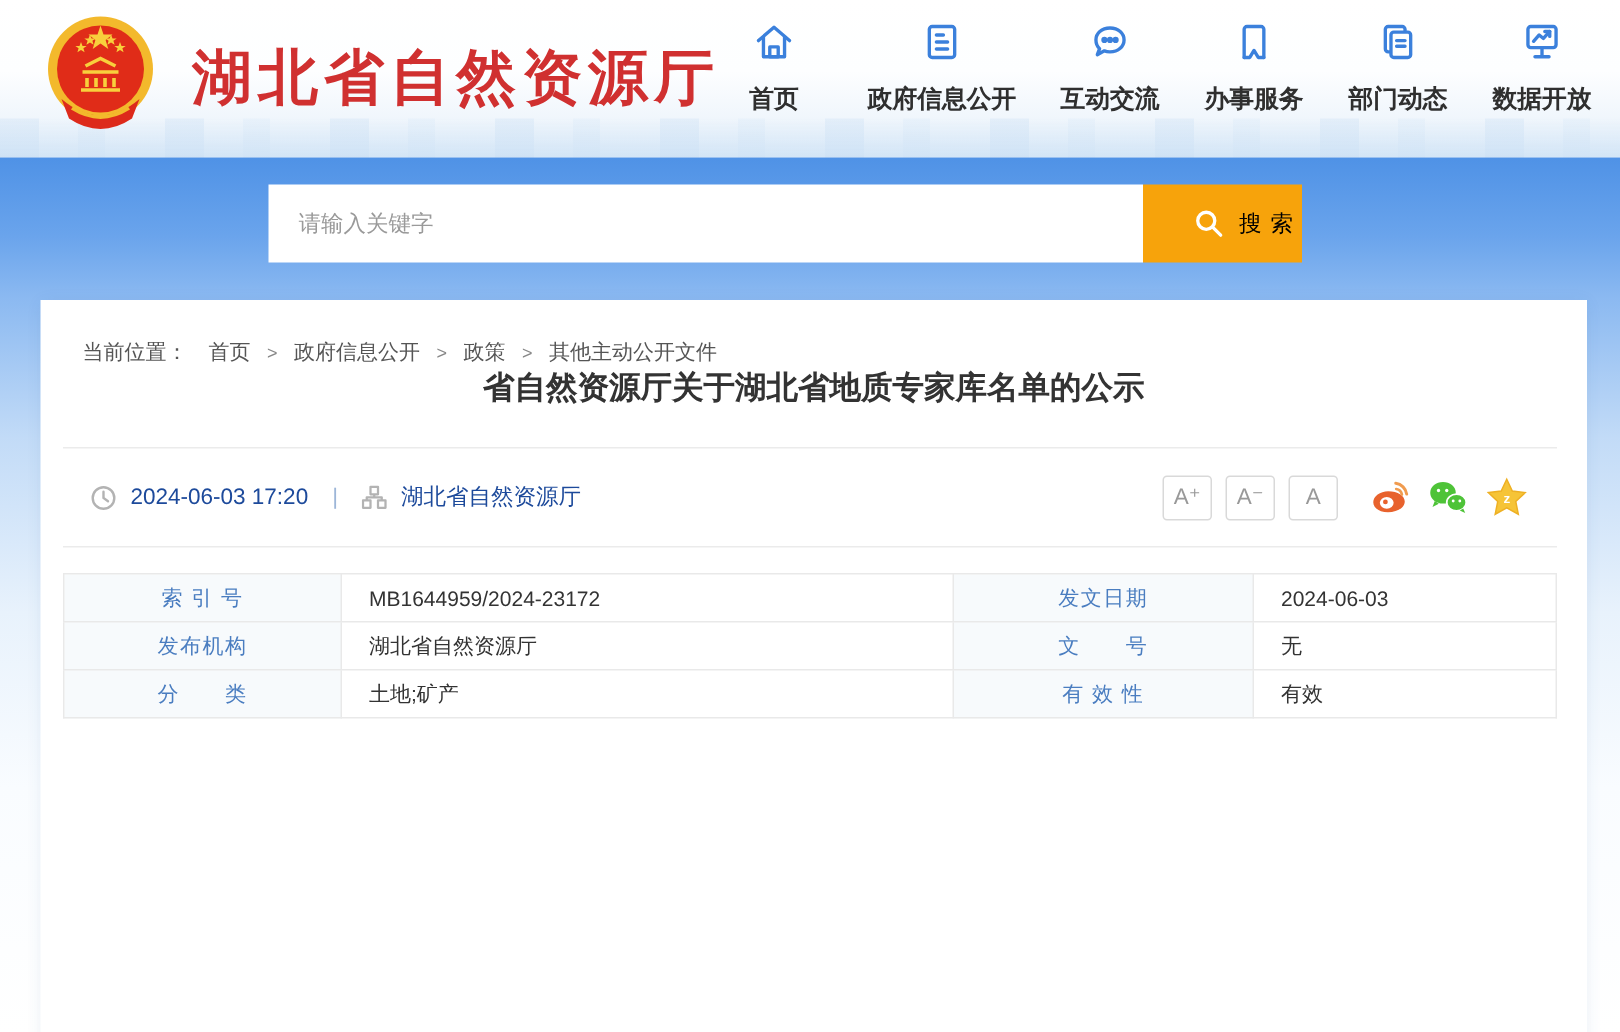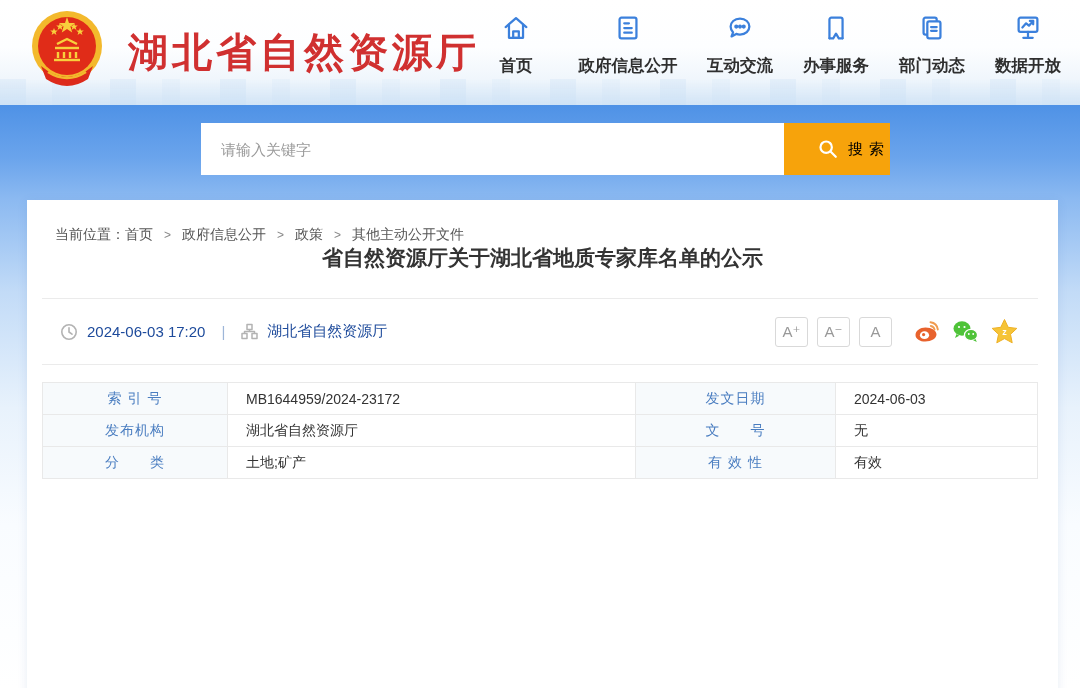--- a/index.html
+++ b/index.html
@@ -23,36 +23,36 @@
   .nav-item { display:flex; flex-direction:column; align-items:center; margin-right:0;
     cursor:pointer; width:96px; }
   .nav-item.wide { width:128px; }
   .nav-item svg { width:30px; height:30px; }
   .nav-label { margin-top:12px; font-size:16.5px; font-weight:700; color:#2f2f2f; white-space:nowrap; }
 
   
   .lower { position:relative; height:583px;
     background:linear-gradient(180deg,#4f92e6 0%,#6aa4ec 9%,#8bb9f1 16%,#c2dbf7 32%,#e8f2fc 52%,#f9fcff 72%,#ffffff 100%); }
 
-  .search-row { position:absolute; left:201px; top:18px; display:flex; }
+  .search-row { position:absolute; left:179px; top:18px; display:flex; }
   .search-input { width:583px; height:52px; border:0; outline:none; background:#fff;
     font-size:15px; color:#333; padding:0 20px; font-family:inherit; }
   .search-input::placeholder { color:#9a9a9a; }
   .search-btn { width:106px; height:52px; border:0; background:#f7a30b; color:#000000;
     display:flex; align-items:center; justify-content:flex-end; gap:9px; cursor:pointer;
     font-size:15px; font-family:inherit; letter-spacing:6px; padding-left:4px; }
 
   
   .card { position:absolute; left:27px; top:95px; width:1031px; height:600px;
     background:#fff; box-shadow:0 2px 10px rgba(40,90,160,.10); }
 
   .breadcrumb { padding:26px 0 0 28px; font-size:14px; color:#555; display:flex; align-items:center; }
   .breadcrumb .crumb { color:#555; cursor:pointer; }
   .breadcrumb .sep { margin:0 11px; color:#888; font-size:12px; }
-  .breadcrumb .prefix { margin-right:0; }
+  .breadcrumb .prefix { margin-right:14px; }
 
   .article-title { text-align:center; font-size:21px; font-weight:600; color:#333; }
 
   .divider { border:0; border-top:1px solid #ebebeb; margin:0 20px 0 15px; }
   .divider.first { margin-top:26px; }
 
   .meta-row { height:65px; display:flex; align-items:center; justify-content:space-between;
     padding:0 40px 0 33px; }
   .meta-left { display:flex; align-items:center; font-size:15px; color:#1d4a9b; }
   .meta-left svg { margin-right:9px; }

